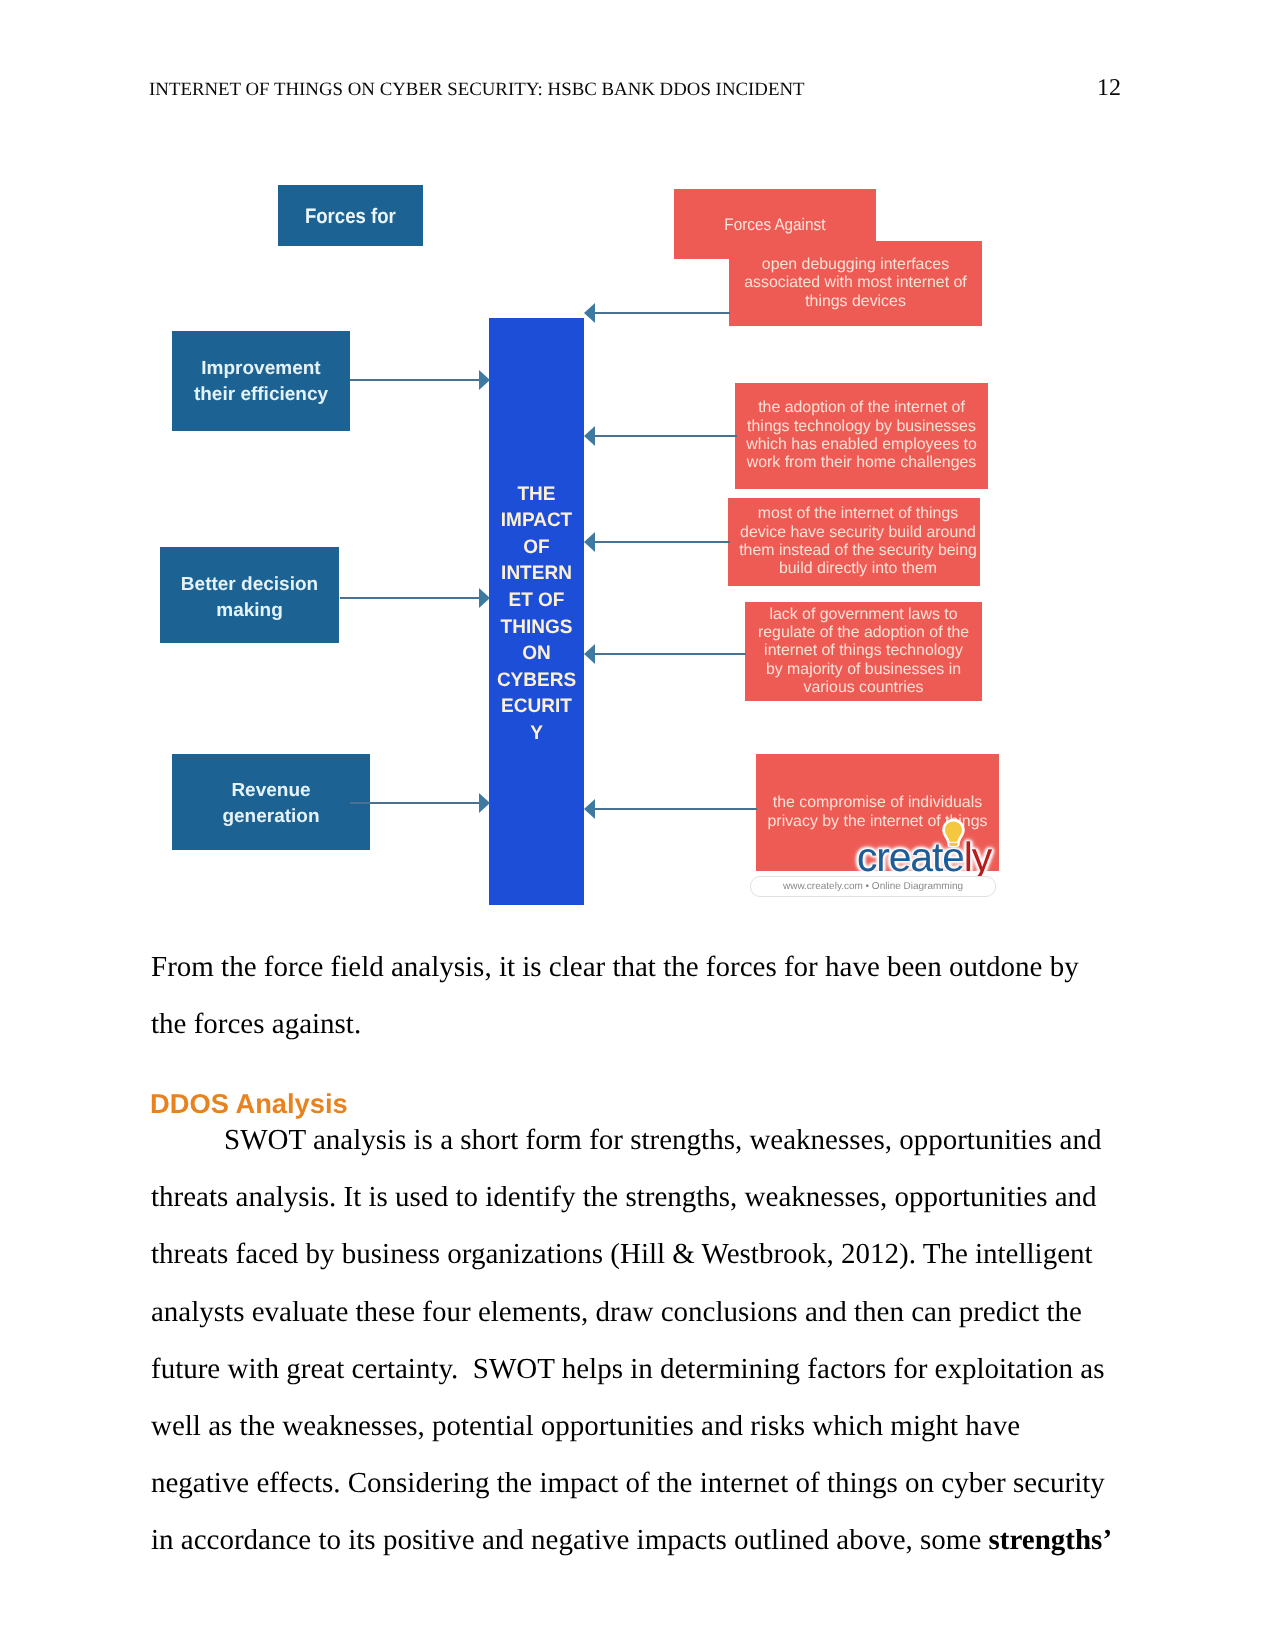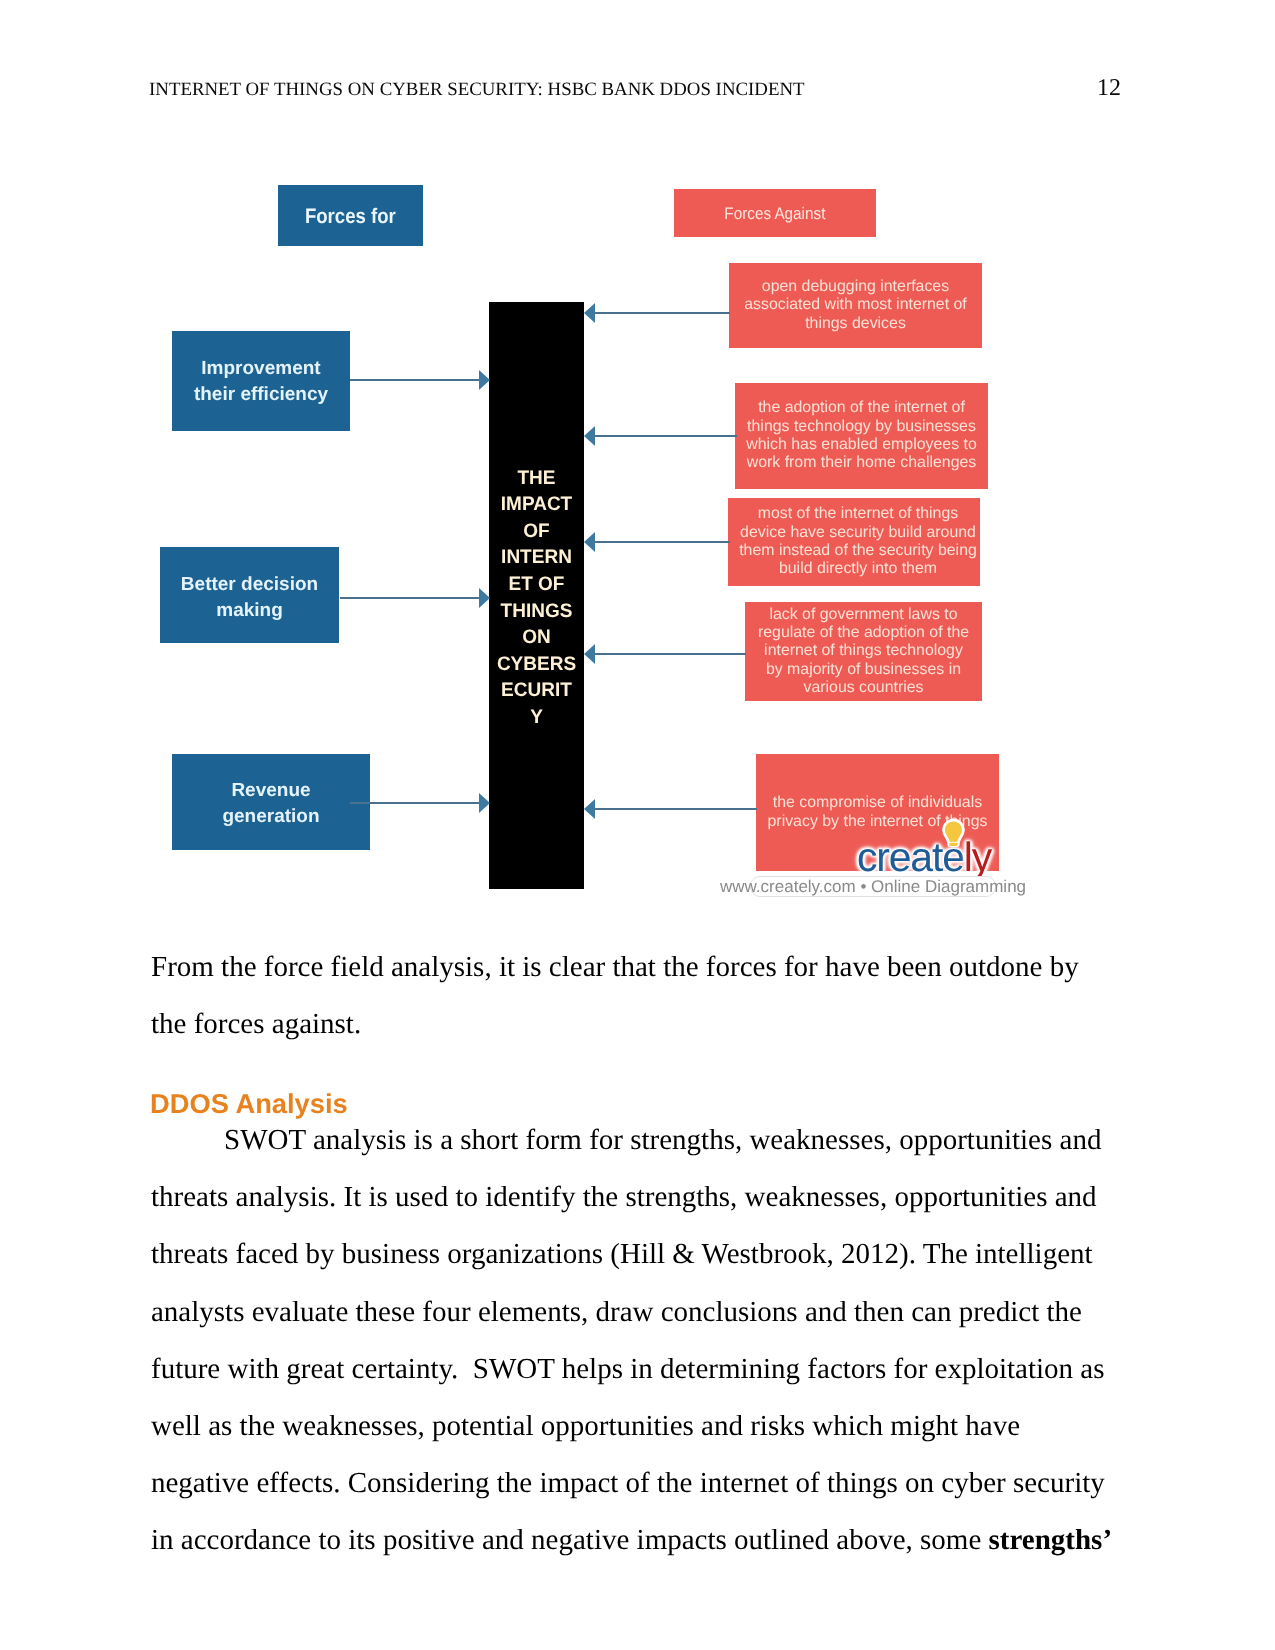--- a/index.html
+++ b/index.html
@@ -7,40 +7,40 @@
        font-family:"Liberation Serif",serif;-webkit-font-smoothing:antialiased;text-rendering:geometricPrecision;}
   .page{position:absolute;left:0;top:0;width:1275px;height:1650px;overflow:hidden;}
   #header-title{filter:opacity(1);position:absolute;left:149px;top:78.5px;font-size:18.85px;color:#0a0a0a;white-space:nowrap;}
   #page-number{filter:opacity(1);position:absolute;left:1097px;top:75px;font-size:24px;color:#0a0a0a;}
   
   .diagram{position:absolute;left:0;top:0;width:1275px;height:930px;filter:blur(0.38px);}
   .dbox{filter:opacity(1);position:absolute;box-sizing:border-box;display:flex;align-items:center;justify-content:center;text-align:center;
         font-family:"Liberation Sans",sans-serif;color:#fff;}
   .blue{background:#1c6293;}
   .red{background:#ee5b55;}
-  .orange{background:#000000;}
+  .orange{background:#1d4ed8;margin-top:16px;}
   .line{position:absolute;background:#4a7290;height:2px;}
   .arrowR,.arrowL{position:absolute;width:0;height:0;}
   .arrowR{border-top:10px solid transparent;border-bottom:10px solid transparent;border-left:11px solid #3e7aa0;}
   .arrowL{border-top:10px solid transparent;border-bottom:10px solid transparent;border-right:11px solid #3e7aa0;}
   
   #hdr-for{left:278px;top:185px;width:145px;height:61px;padding-top:3px;font-size:21px;font-weight:bold;color:#eaf6fb;}
   #hdr-for span{display:inline-block;transform:scaleX(0.885);}
-  #hdr-against{left:674px;top:189px;width:202px;height:48px;padding-top:1px;font-size:16.9px;color:#fde6dd;}
+  #hdr-against{left:674px;top:189px;width:202px;height:70px;padding-top:1px;font-size:16.9px;color:#fde6dd;}
   #hdr-against span{display:inline-block;transform:scaleX(0.905);}
   #center-bar{left:489px;top:302px;width:95px;height:587px;font-size:19.5px;font-weight:bold;color:#fdf0d4;line-height:26.56px;padding-top:4px;}
   #center-bar-text{display:block;width:83px;overflow-wrap:anywhere;word-break:break-word;text-align:center;transform:scaleX(0.975);}
   .fbox{font-size:19px;font-weight:bold;color:#e4f2fa;line-height:26.3px;}
   .fbox span{display:block;width:140px;}
   #for-0{left:172px;top:331px;width:178px;height:100px;padding-top:2px;}
   #for-1{left:160px;top:547px;width:179px;height:96px;padding-top:6px;}
   #for-2{left:172px;top:754px;width:198px;height:96px;padding-top:4px;}
   .abox{font-size:15.9px;color:#fbe0d5;line-height:18.3px;}
   .abox span{display:block;}
-  #ag-0{left:729px;top:263px;width:253px;height:85px;}
+  #ag-0{left:729px;top:241px;width:253px;height:85px;}
   #ag-0 span{width:240px;}
   #ag-1{left:735px;top:383px;width:253px;height:106px;}
   #ag-1 span{width:242px;}
   #ag-2{left:728px;top:498px;width:252px;height:88px;justify-content:flex-end;}
   #ag-2 span{width:244px;}
   #ag-3{left:745px;top:602px;width:237px;height:99px;}
   #ag-3 span{width:215px;}
   #ag-4{left:756px;top:754px;width:243px;height:117px;}
   #ag-4 span{width:235px;}
   
@@ -61,21 +61,21 @@
   #ln-a4{left:595px;top:808px;width:162px;}
   #ar-a4{left:584px;top:799px;}
   
   #wm-logo{filter:opacity(1);position:absolute;left:857px;top:837px;font-family:"Liberation Sans",sans-serif;font-size:41px;font-weight:normal;letter-spacing:-1.2px;line-height:41px;white-space:nowrap;
            text-shadow:0 0 2px #fff,0 0 3px #fff,0 0 4px #fff,0 0 5px #fff,0 0 6px #fff,1px 1px 3px #fff,-1px -1px 3px #fff,2px 0 3px #fff,-2px 0 3px #fff;}
   #wm-create{color:#1d5c96;}
   #wm-ly{color:#b91c1c;}
   #wm-bulb{position:absolute;left:85px;top:-19px;}
   #wm-caption-pill{position:absolute;left:750px;top:876px;width:244px;height:19px;border:1px solid #e0e0e0;border-radius:10px;background:#fff;
                    display:flex;align-items:center;justify-content:center;}
-  #wm-caption{filter:opacity(1);font-family:"Liberation Sans",sans-serif;font-size:17px;color:#8a8a8a;white-space:nowrap;}
+  #wm-caption{filter:opacity(1);font-family:"Liberation Sans",sans-serif;font-size:10px;color:#8a8a8a;white-space:nowrap;}
   
   .para{filter:opacity(1);position:absolute;left:151px;margin:0;width:965px;font-size:29px;line-height:57.2px;color:#000;text-align:left;white-space:pre-wrap;}
   #para-1{top:938.6px;}
   #para-2{top:1112px;text-indent:73px;}
   #swot-heading{filter:opacity(1);position:absolute;left:150px;top:1089px;margin:0;font-family:"Liberation Sans",sans-serif;font-weight:bold;color:#e8821e;font-size:27.3px;line-height:30px;}
 </style>
 </head>
 <body>
 
 <div class="page">

